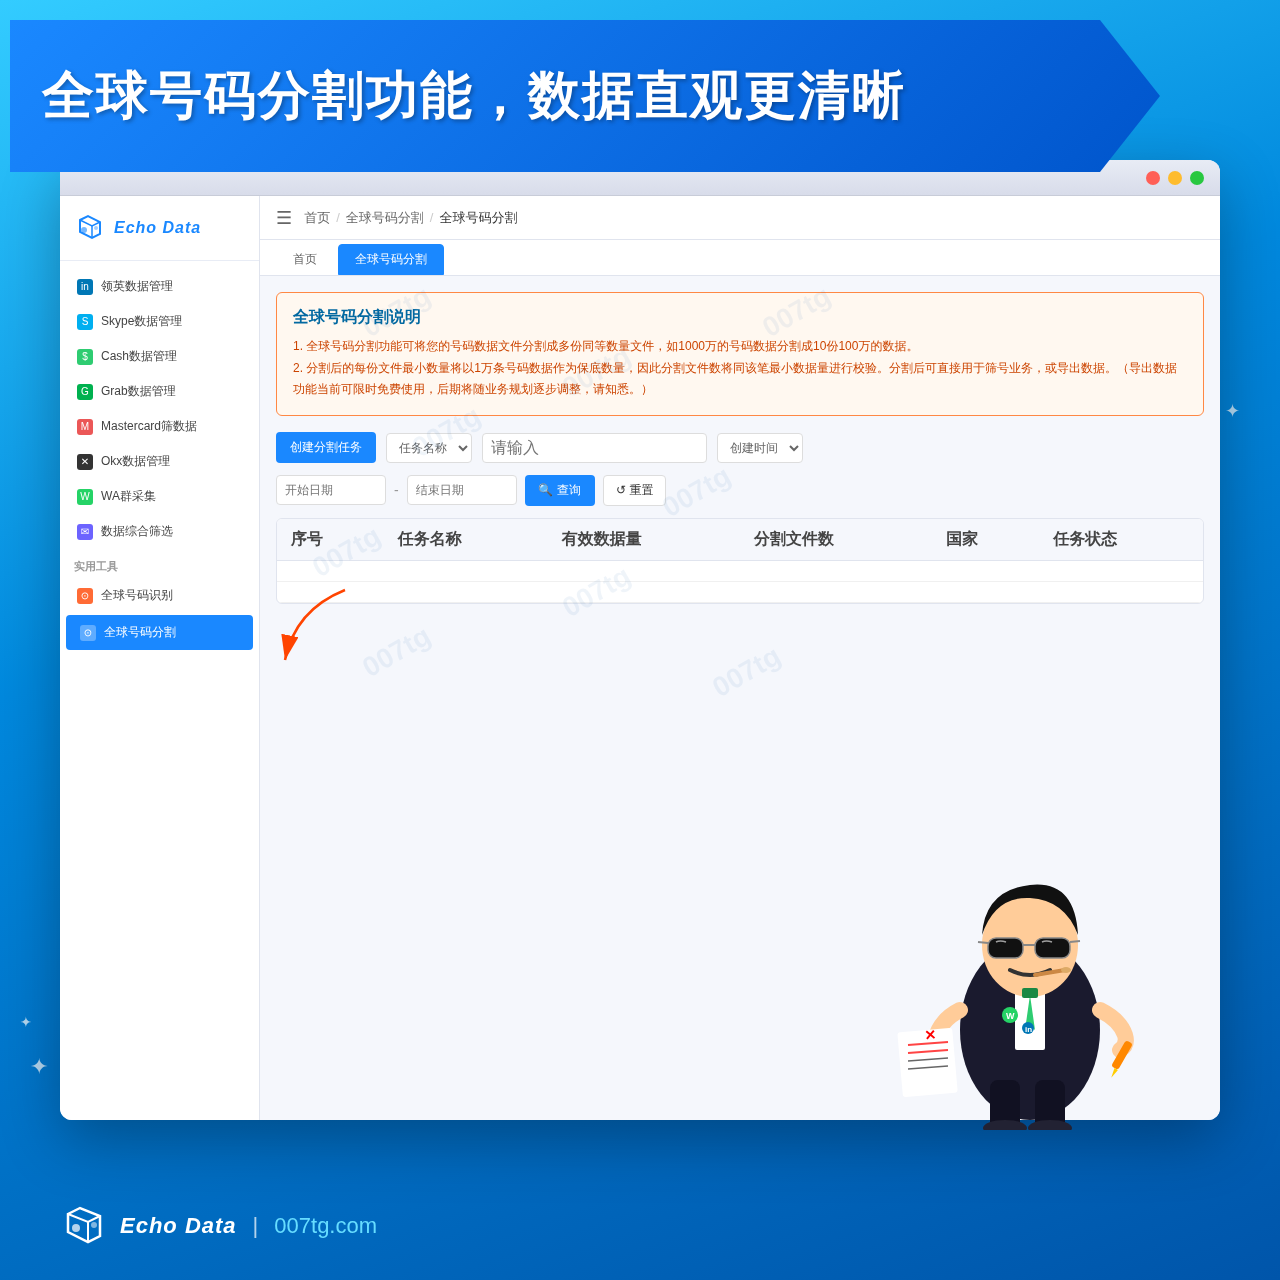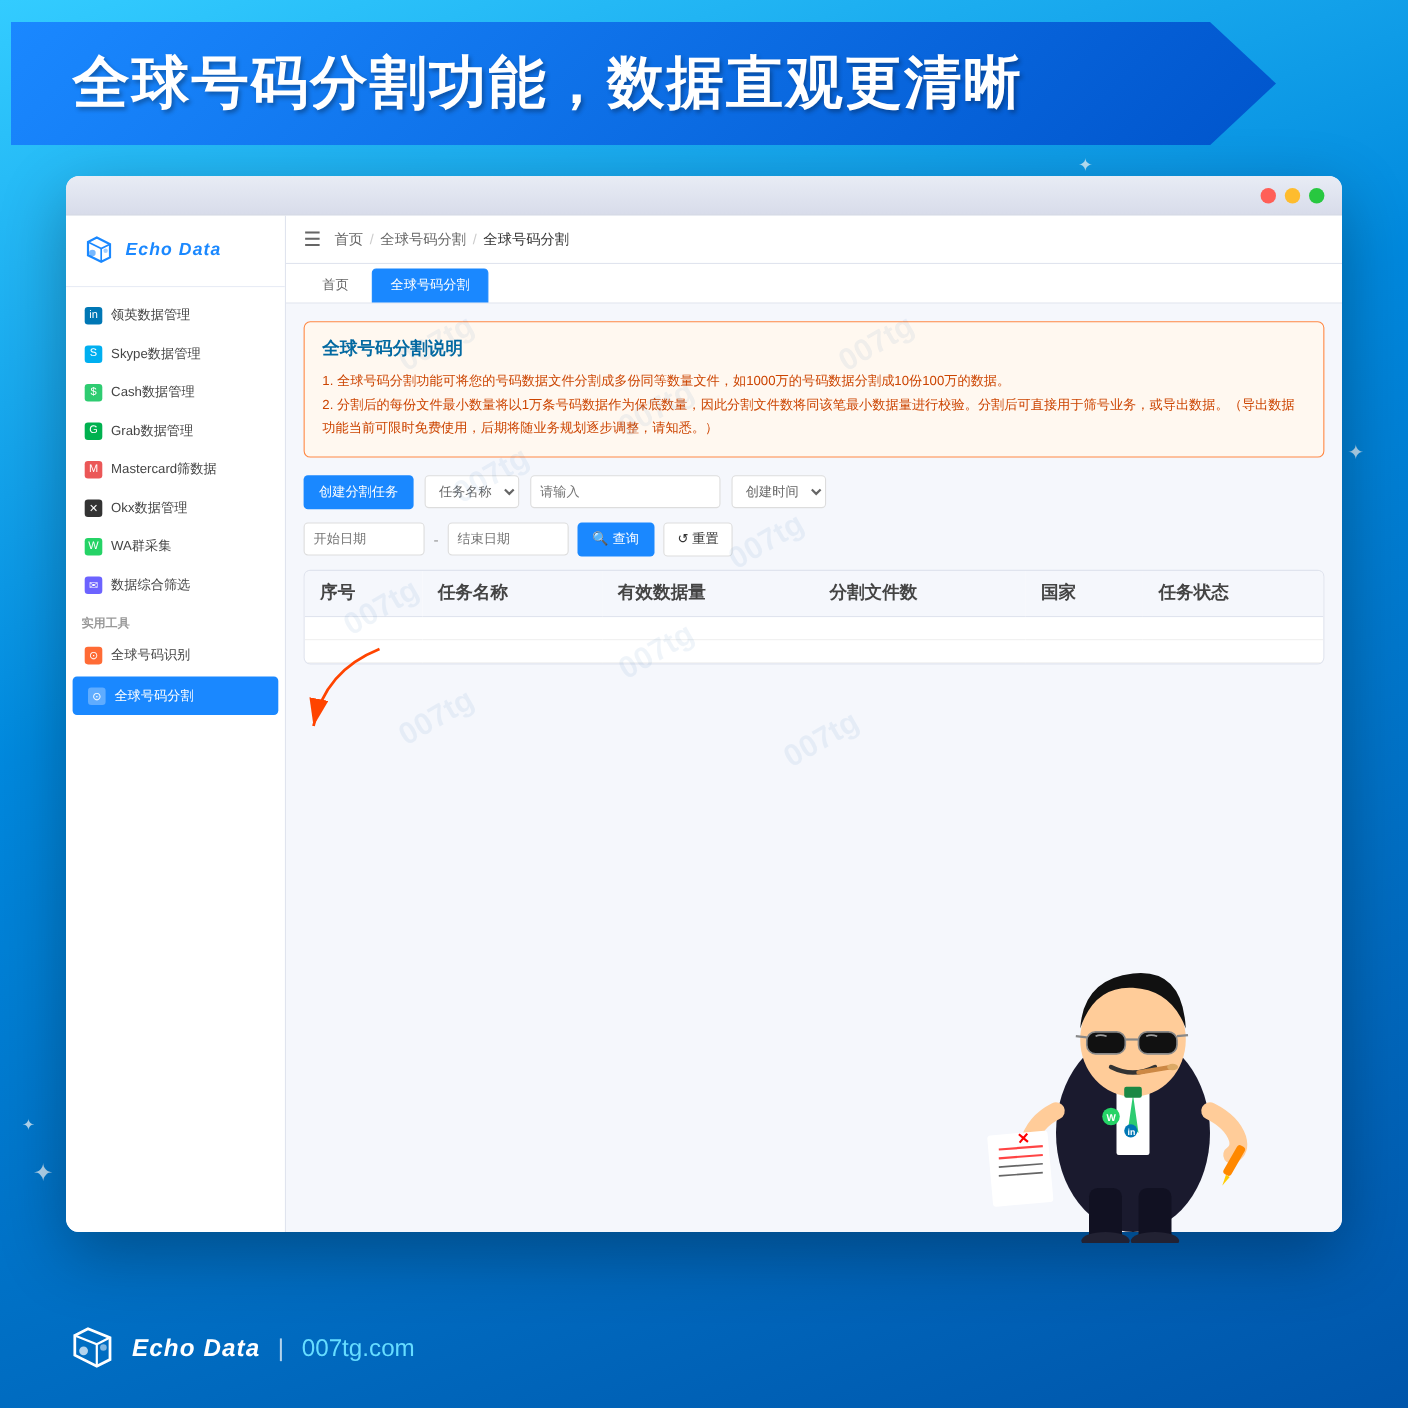--- a/index.html
+++ b/index.html
@@ -26,26 +26,26 @@
       left: 20px;
       right: 20px;
       z-index: 10;
     }
 
     .banner-arrow {
       position: absolute;
       top: -10px;
       left: -10px;
       right: 100px;
-      height: 112px;
+      height: 152px;
       background: linear-gradient(135deg, #1a88ff, #0055cc);
       clip-path: polygon(0 0, calc(100% - 60px) 0, 100% 50%, calc(100% - 60px) 100%, 0 100%);
       display: flex;
       align-items: center;
-      padding: 0 56px;
+      padding: 0 32px;
       z-index: 5;
     }
 
     .banner-text {
       color: white;
       font-size: 52px;
       font-weight: 900;
       text-shadow: 2px 2px 4px rgba(0,0,0,0.3);
       letter-spacing: 2px;
     }
@@ -284,21 +284,21 @@
 
     .notice-content {
       font-size: 12px;
       color: #cc4400;
       line-height: 1.8;
     }
 
     
     .filter-row {
       display: flex;
-      align-items: flex-start;
+      align-items: flex-end;
       gap: 10px;
       margin-bottom: 12px;
       flex-wrap: wrap;
     }
 
     .btn-primary {
       background: #1a88ff;
       color: white;
       border: none;
       padding: 7px 14px;
@@ -326,21 +326,21 @@
       font-size: 12px;
       color: #666;
       background: white;
     }
 
     .filter-input {
       height: 30px;
       border: 1px solid #ddd;
       border-radius: 4px;
       padding: 0 8px;
-      font-size: 12px;
+      font-size: 16px;
       color: #666;
       min-width: 100px;
     }
 
     .date-row {
       display: flex;
       align-items: center;
       gap: 8px;
       margin-bottom: 12px;
     }

